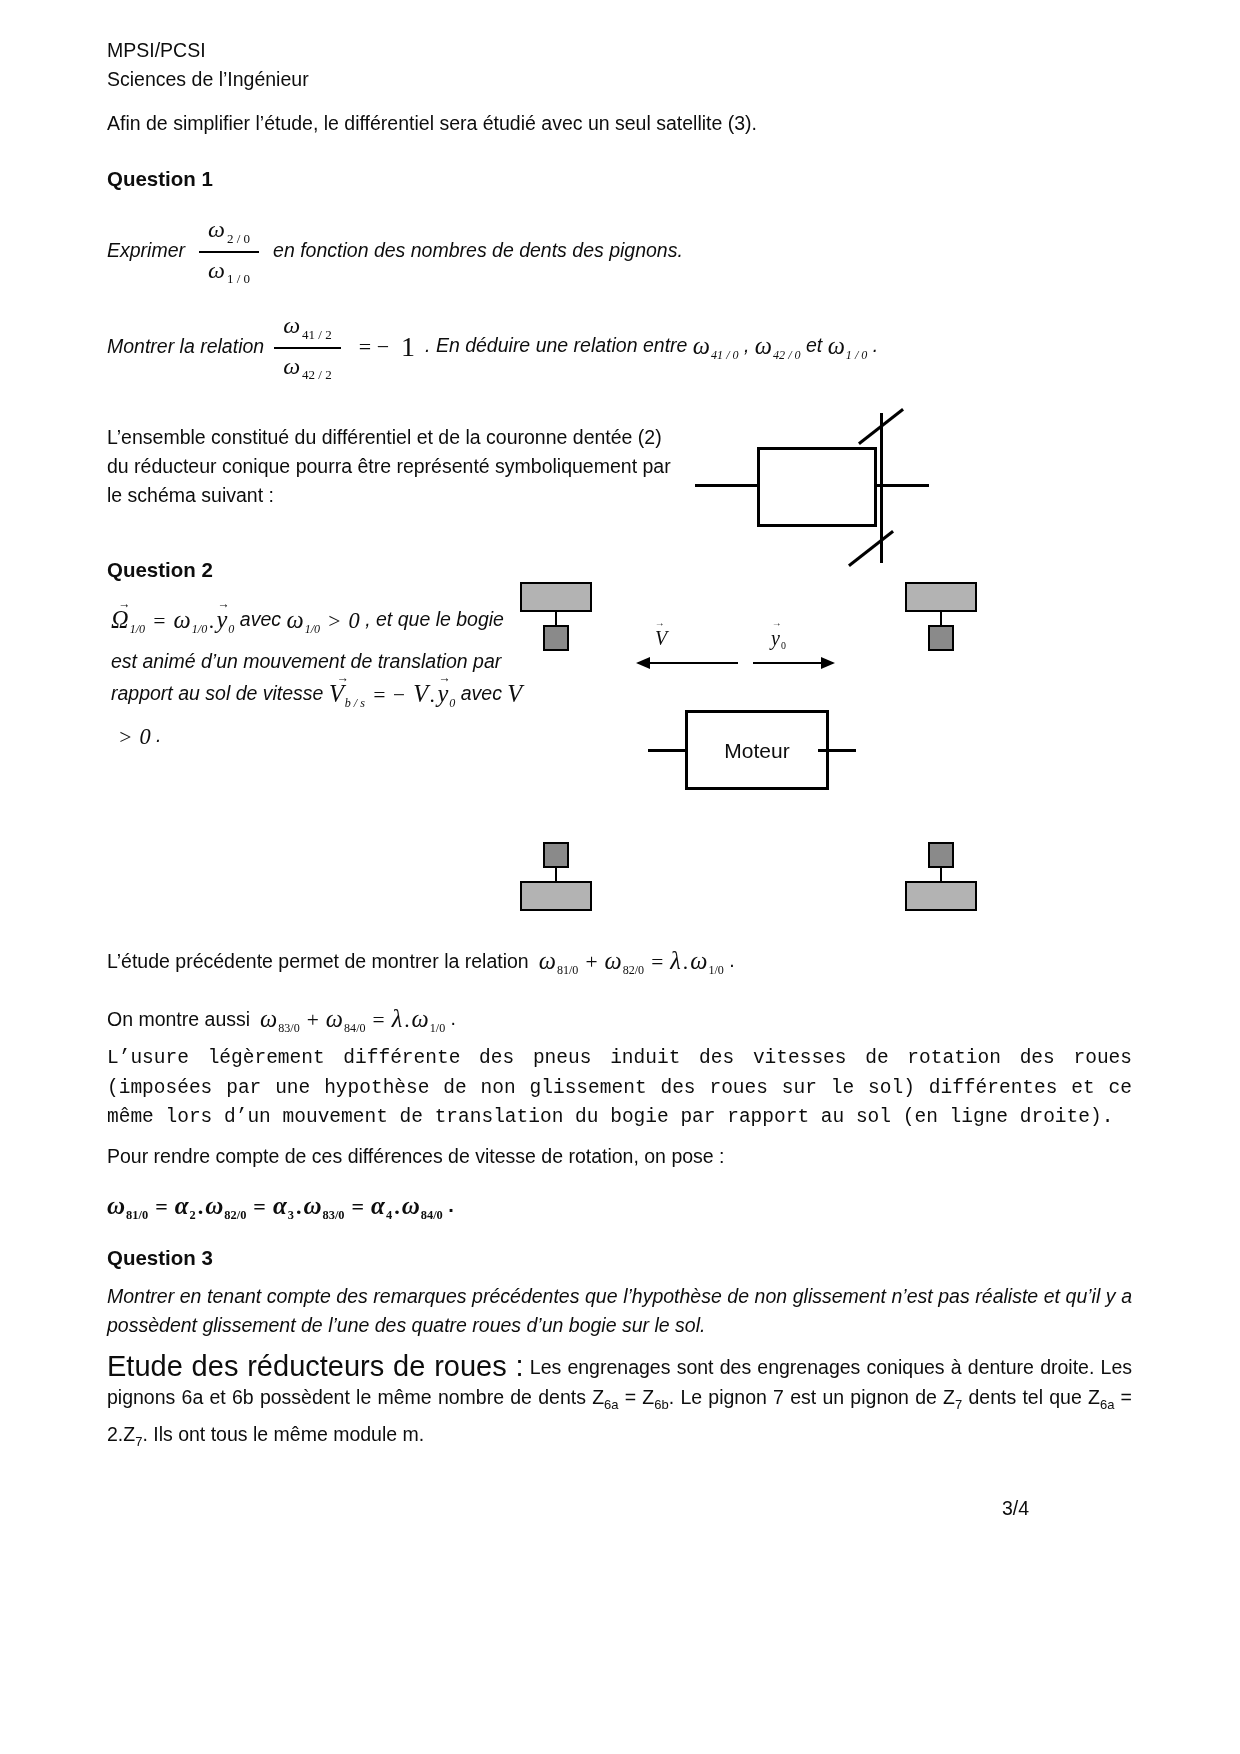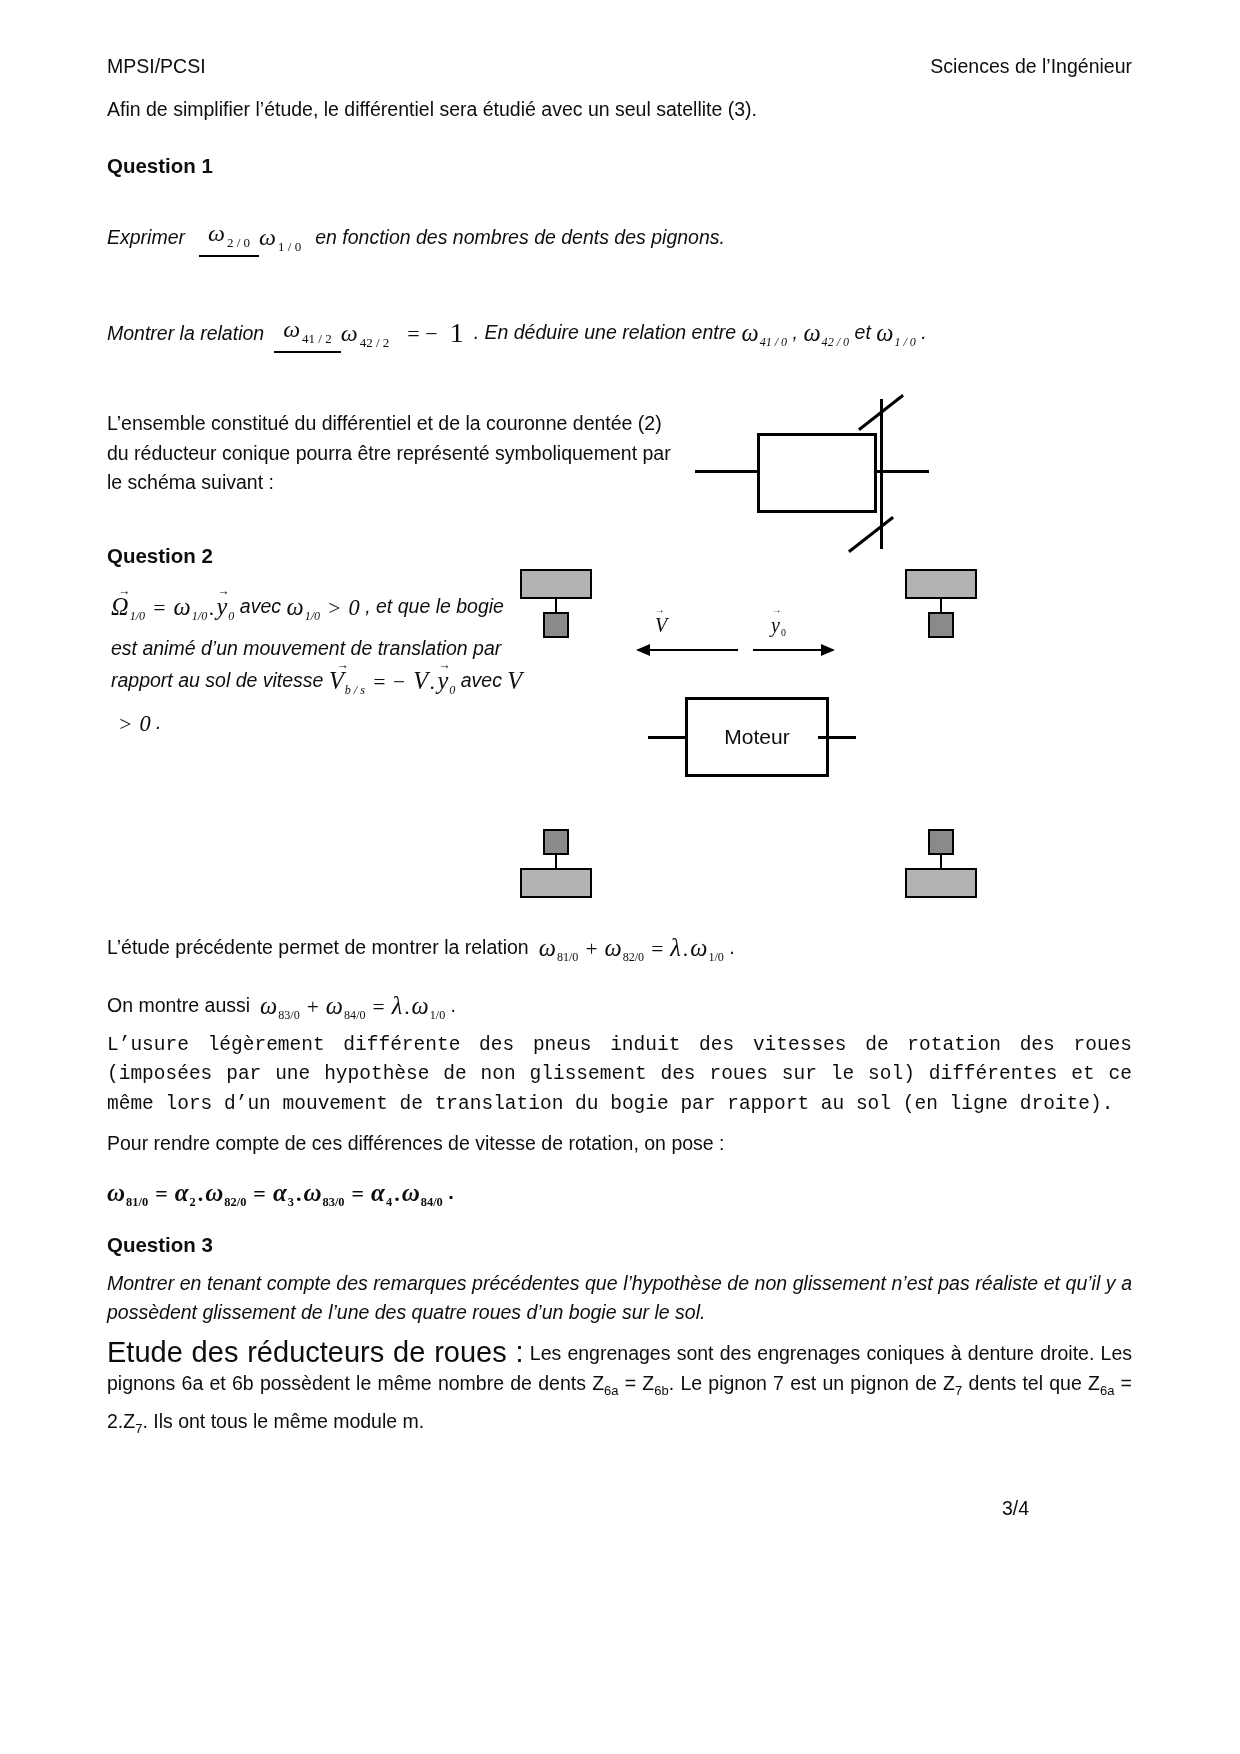--- a/index.html
+++ b/index.html
@@ -11,35 +11,35 @@
     margin: 0 auto;
     background: #ffffff;
     color: #0d0d0d;
     font-family: "Liberation Sans", "DejaVu Sans", sans-serif;
     font-size: 19.5px;
     line-height: 1.5;
     overflow: hidden;
   }
   .content { padding: 0 108px 0 107px; }
 
-  .header { display: flex; justify-content: space-between; padding-top: 52px; }
+  .header { display: flex; justify-content: space-between; padding-top: 36px; flex-direction: column; }
 
   .intro { margin-top: 14px; }
 
   .qtitle { font-weight: 700; font-size: 20.5px; }
   .q1-title { margin-top: 26px; }
 
   .it { font-style: italic; }
 
   .row { display: flex; align-items: center; }
   .exprimer-row { margin-top: 12px; min-height: 88px; gap: 14px; }
   .montrer-row { margin-top: 6px; min-height: 92px; gap: 10px; }
 
   
-  .frac { display: inline-flex; flex-direction: row; align-items: center; line-height: 1.15; text-align: right; }
+  .frac { display: inline-flex; flex-direction: column; align-items: center; line-height: 1.15; text-align: right; }
   .frac .num { border-bottom: 2px solid #000; padding: 2px 9px 4px; }
   .frac .den { padding-top: 4px; }
   .fsym { font-family: "Liberation Serif", "DejaVu Serif", serif; font-style: italic; font-size: 24px; }
   .fsym sub { font-size: 13px; font-style: normal; margin-left: 2px; }
 
   .eq-minus { font-family: "Liberation Serif", "DejaVu Serif", serif; font-size: 22px; margin: 0 2px 0 8px; }
   .big-one { font-family: "Liberation Serif", "DejaVu Serif", serif; font-size: 28px; }
 
   
   .fml { display: inline; }

